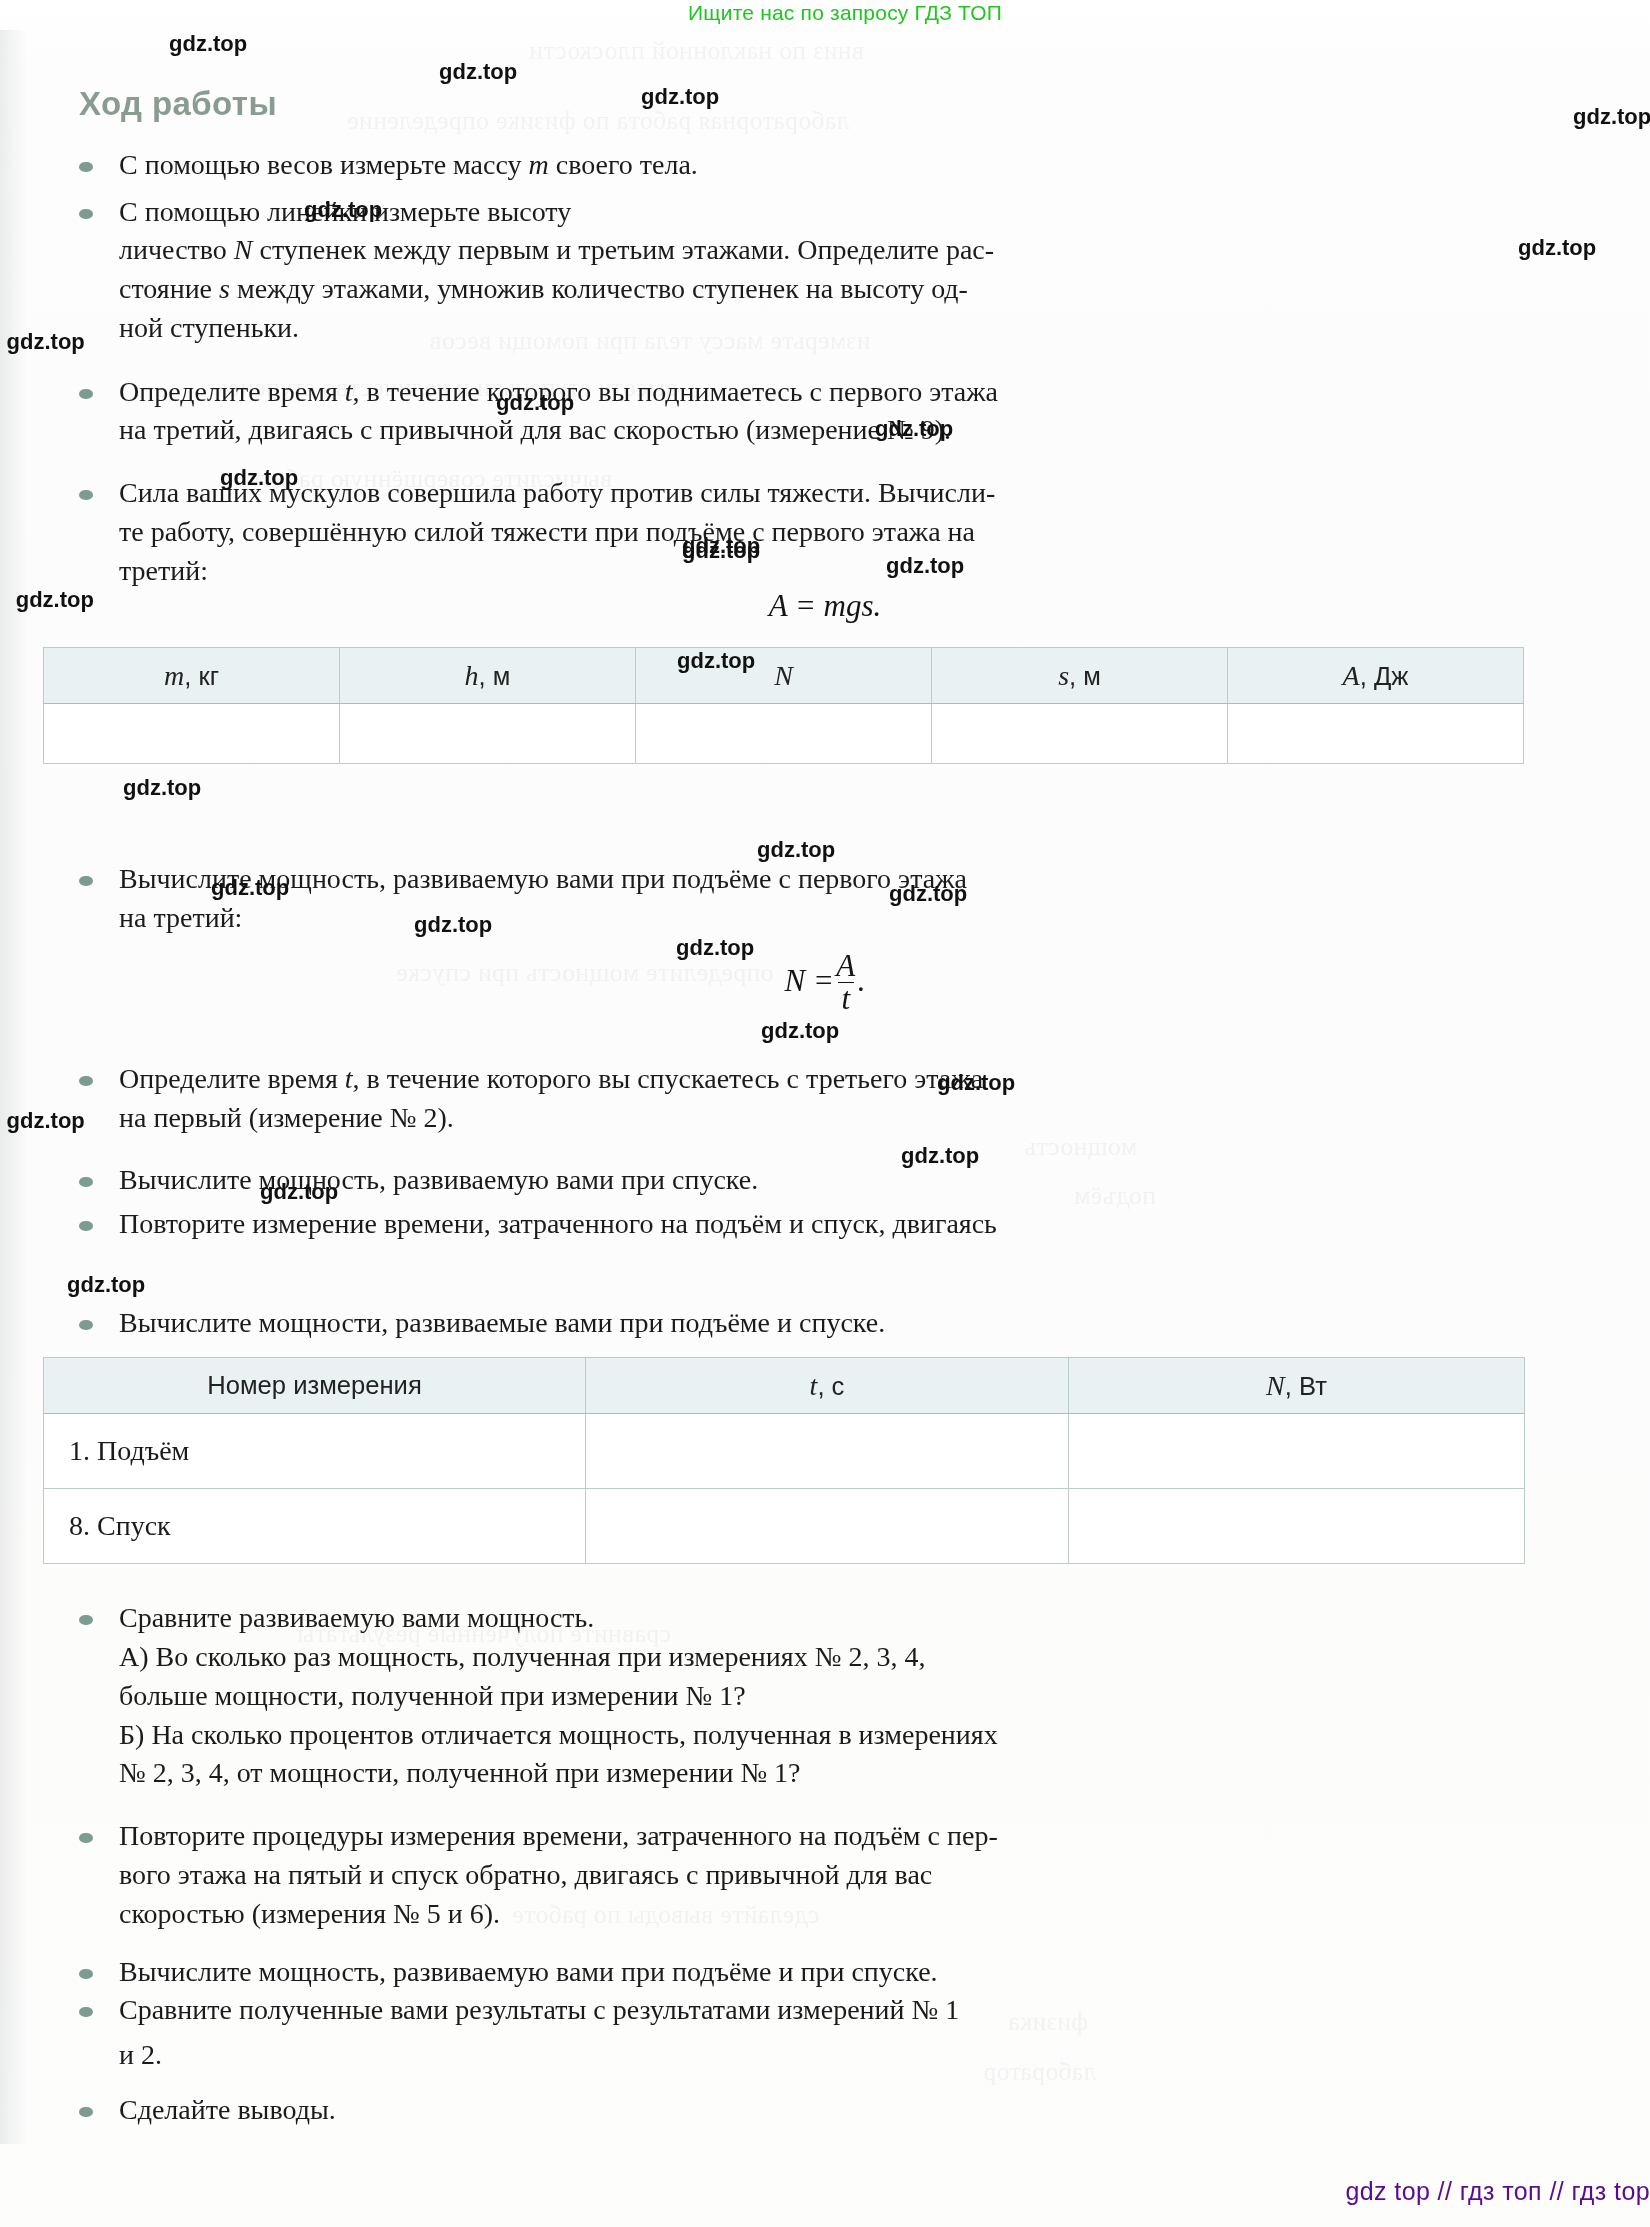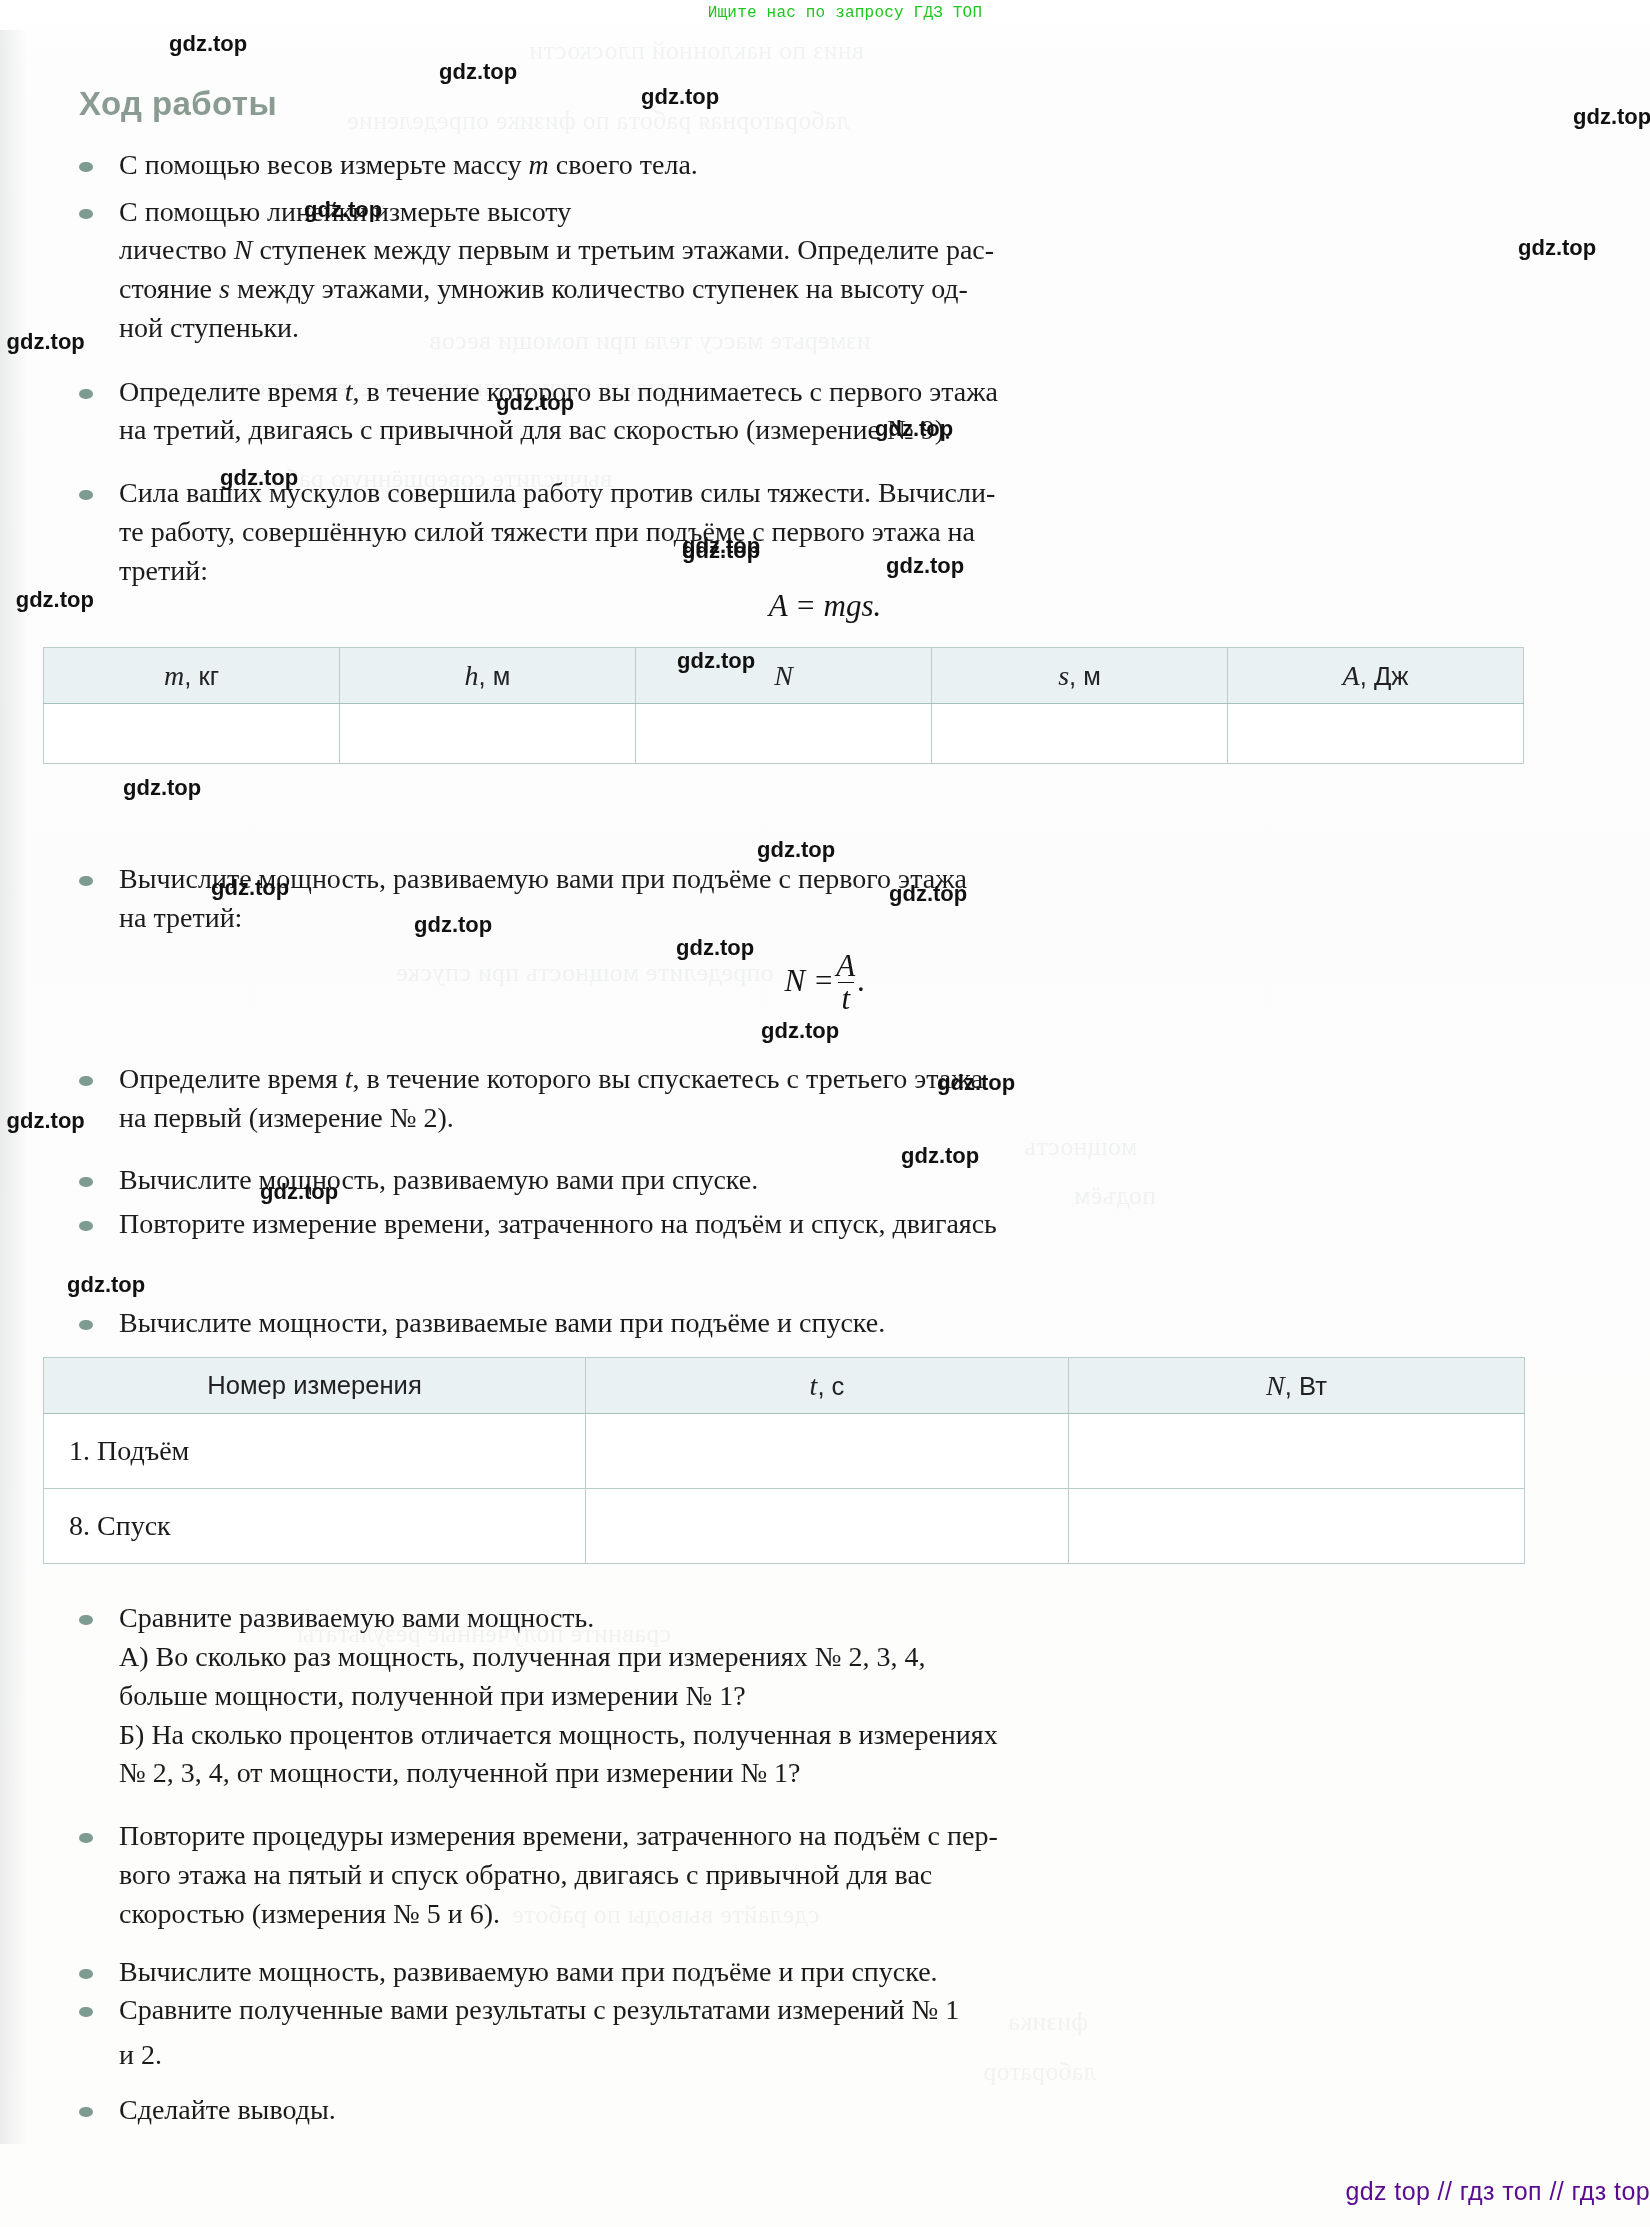--- a/index.html
+++ b/index.html
@@ -27,22 +27,22 @@
     white-space:nowrap;
     pointer-events:none;
     user-select:none;
   }
   
   #banner{
     position:absolute;left:0;top:0;width:1650px;height:28px;
     text-align:center;
   }
   #banner .btxt{
-    font-family:Liberation Mono, monospace;
-    font-size:16px;
+    font-family:Liberation Sans, sans-serif;
+    font-size:21px;
     color:#1fc61f;
     line-height:26.4px;
     letter-spacing:0.2px;
     white-space:nowrap;
     margin-left:40px;
   }
   
   #heading{
     position:absolute;left:79px;top:85px;
     font-family:"Liberation Sans", sans-serif;

